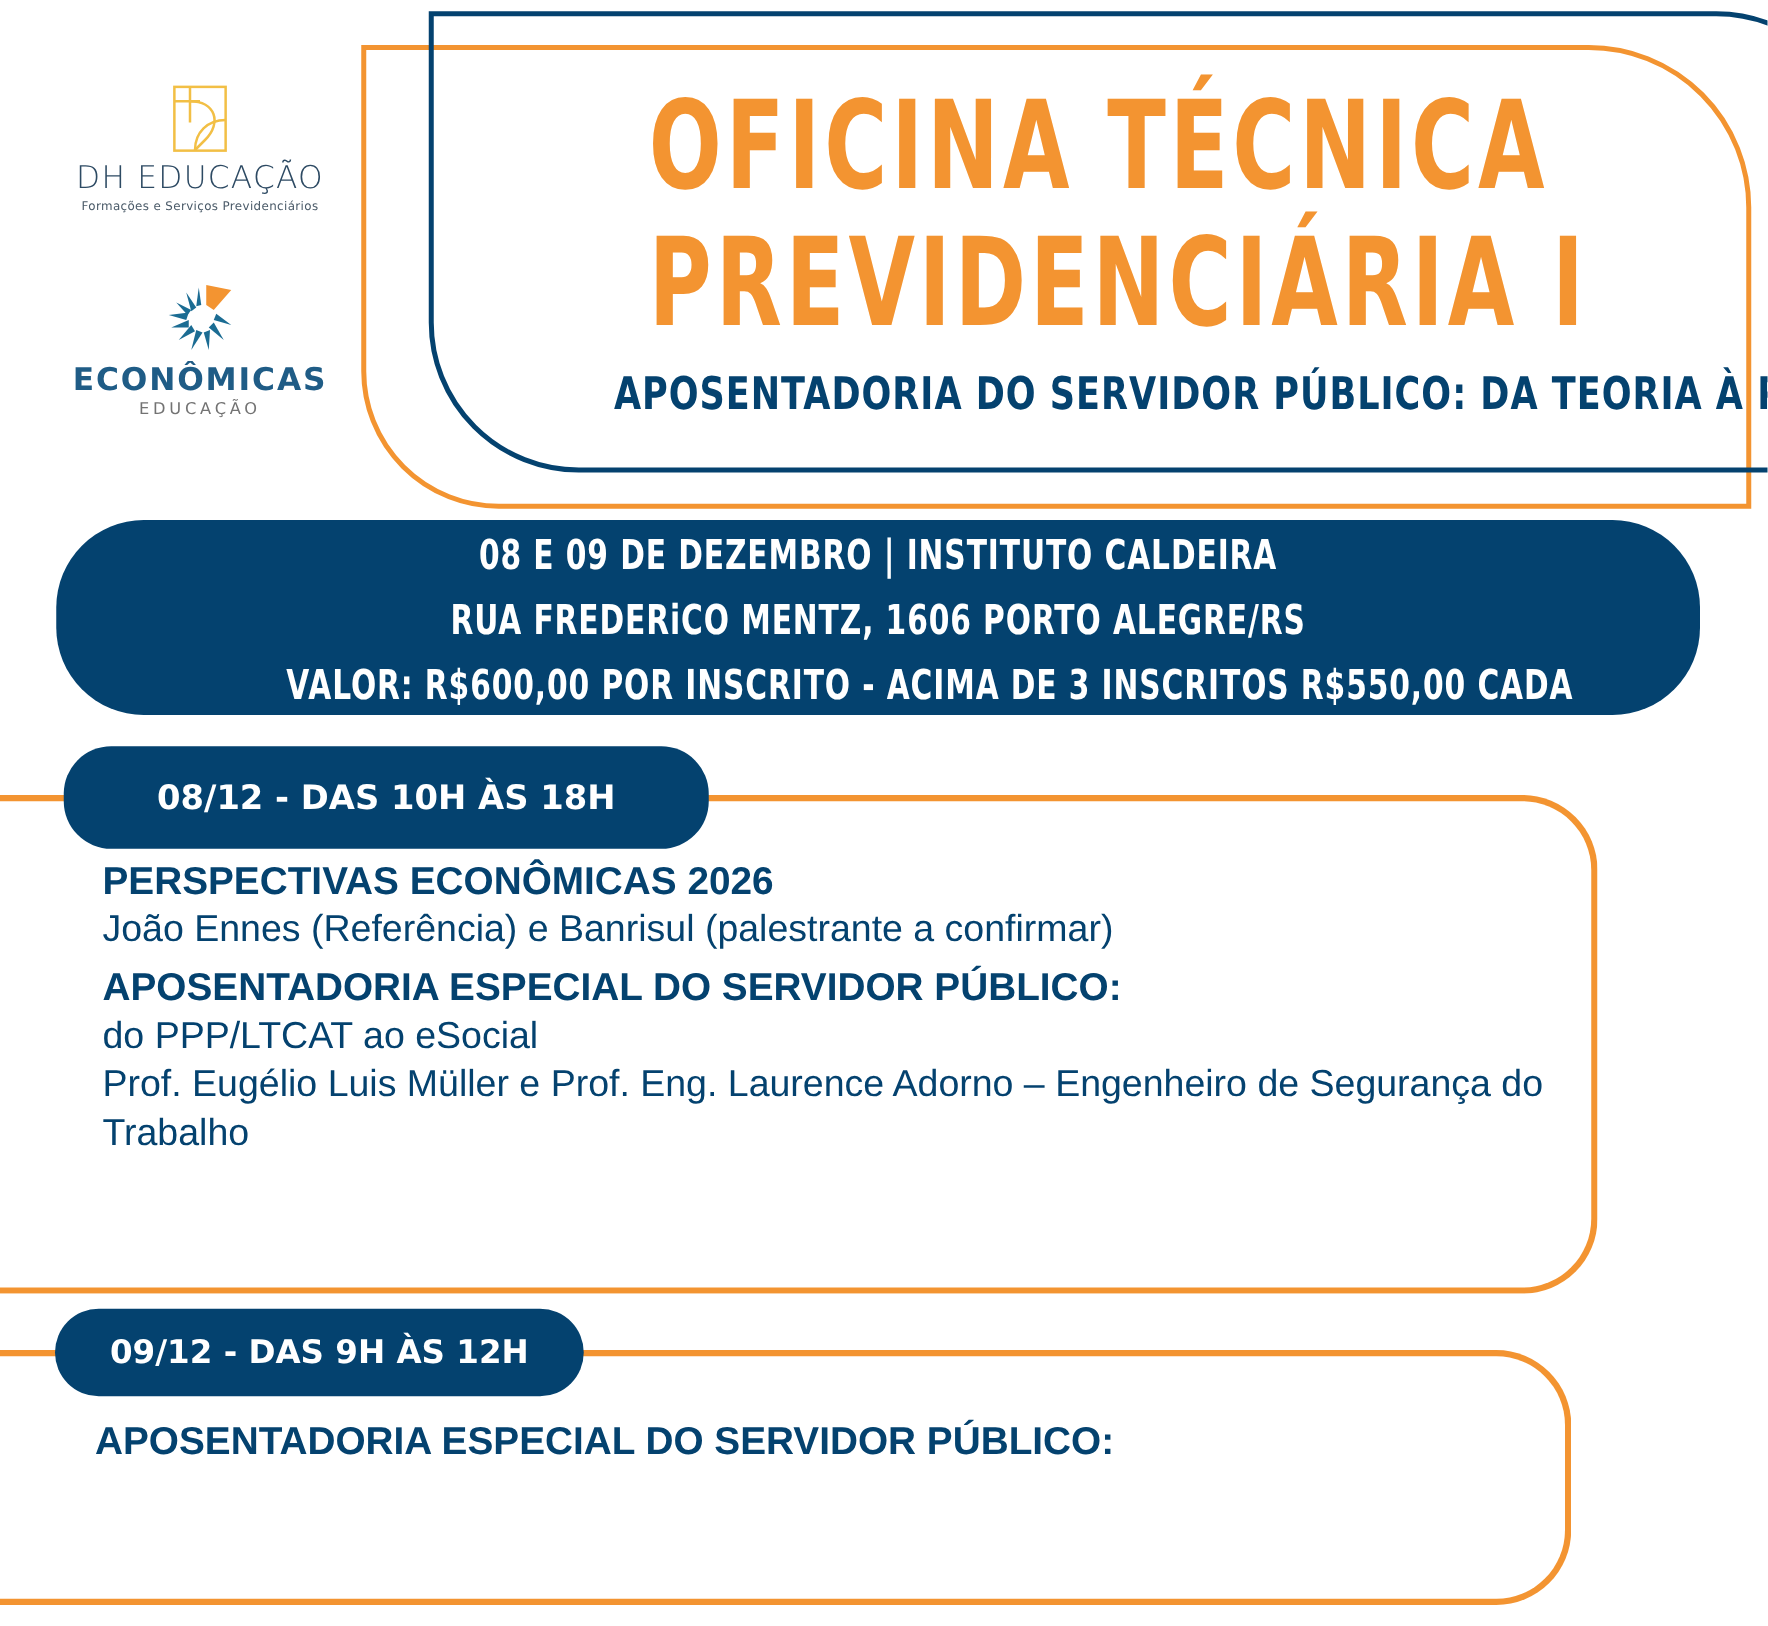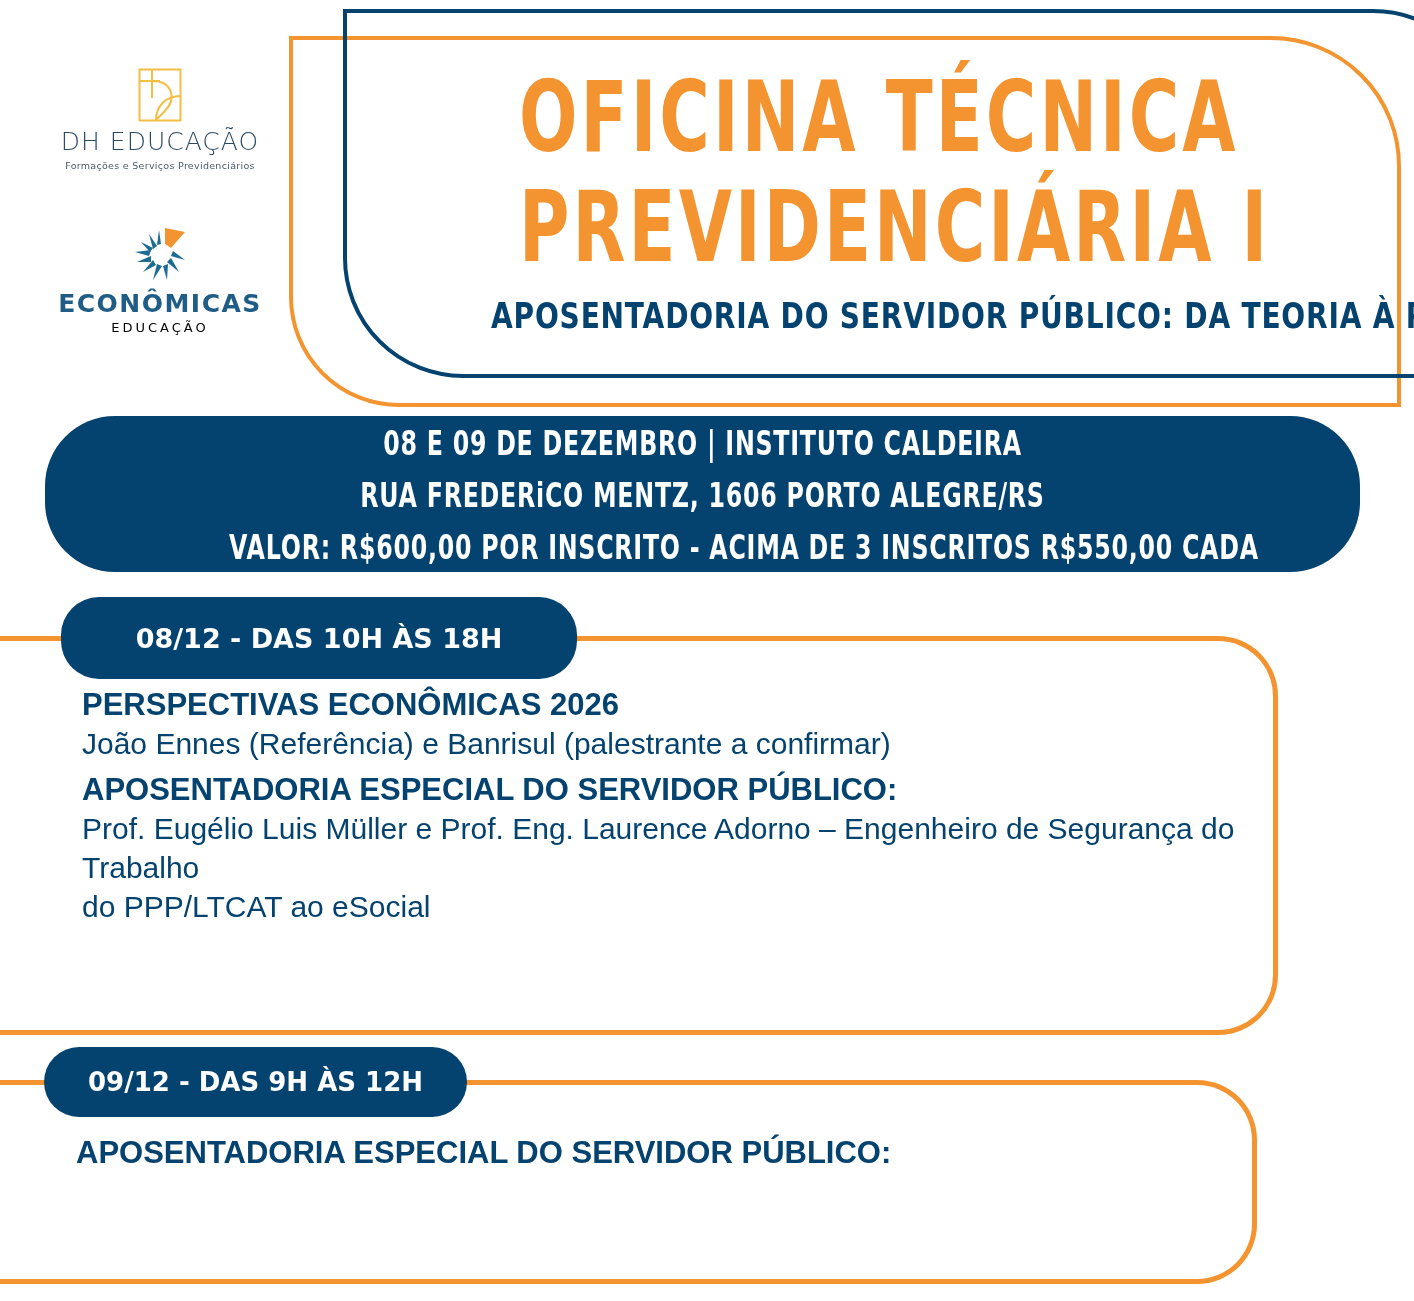--- a/index.html
+++ b/index.html
@@ -33,21 +33,21 @@
       font-family: "DejaVu Sans", sans-serif; font-size: 9.5px; color: #4a5a68;
       letter-spacing: 0.3px; margin-top: 4px;
     }
     .logo-ref { left: 40px; top: 222px; width: 240px; text-align: center; }
     .ref-mark { width: 70px; height: 64px; margin: 0 auto 4px auto; }
     .ref-name {
       font-family: "DejaVu Sans", sans-serif; font-weight: bold; font-size: 25px;
       color: #1f5c86; letter-spacing: 1.5px; line-height: 28px;
     }
     .ref-sub {
-      font-family: "DejaVu Sans", sans-serif; font-size: 13px; color: #000000;
+      font-family: "DejaVu Sans", sans-serif; font-size: 13px; color: #737373;
       letter-spacing: 3px; margin-top: 2px;
     }
 
     
     .title {
       left: 420px; top: 62px; width: 900px; text-align: center;
       font-family: "DejaVu Sans Condensed", "DejaVu Sans", sans-serif;
       font-weight: bold; color: #f39431; font-size: 98px; line-height: 110px;
       letter-spacing: 4px; transform: scaleX(0.78); transform-origin: center;
     }
@@ -82,21 +82,21 @@
       left: -20px; top: 1080px; width: 1277px; height: 204px;
       border: 5px solid #f39431; box-sizing: border-box;
       border-radius: 0 60px 60px 0; border-left: none;
     }
     .pill {
       background: #04426f; color: #ffffff; border-radius: 38px;
       font-family: "DejaVu Sans", sans-serif; font-weight: bold;
       display: flex; align-items: center; justify-content: center;
       white-space: nowrap;
     }
-    .pill1 { left: 61px; top: 597px; width: 516px; height: 82px; font-size: 27px; }
+    .pill1 { left: 51px; top: 597px; width: 516px; height: 82px; font-size: 27px; }
     .pill2 { left: 44px; top: 1047px; width: 423px; height: 70px; font-size: 26px; }
 
     .sessions { color: #04426f; }
     .s-title {
       font-family: "Liberation Sans", sans-serif; font-weight: bold;
       font-size: 31px; line-height: 38px; white-space: nowrap;
     }
     .s-text {
       font-family: "Liberation Sans", sans-serif; font-size: 30px;
       line-height: 39px;
@@ -165,22 +165,22 @@
 <div class="abs pill pill1">
   <span>08/12 - DAS 10H ÀS 18H</span>
 </div>
 <div class="abs sessions day1">
   <div class="session">
     <div class="s-title">PERSPECTIVAS ECONÔMICAS 2026</div>
     <div class="s-text">João Ennes (Referência) e Banrisul (palestrante a confirmar)</div>
   </div>
   <div class="session">
     <div class="s-title">APOSENTADORIA ESPECIAL DO SERVIDOR PÚBLICO:</div>
+    <div class="s-text">do PPP/LTCAT ao eSocial</div>
     <div class="s-text">Prof. Eugélio Luis Müller e Prof. Eng. Laurence Adorno – Engenheiro de Segurança do Trabalho</div>
-    <div class="s-text">do PPP/LTCAT ao eSocial</div>
   </div>
 </div>
 
 <div class="abs box2"></div>
 <div class="abs pill pill2">
   <span>09/12 - DAS 9H ÀS 12H</span>
 </div>
 <div class="abs sessions day2">
   <div class="session">
     <div class="s-title">APOSENTADORIA ESPECIAL DO SERVIDOR PÚBLICO:</div>

